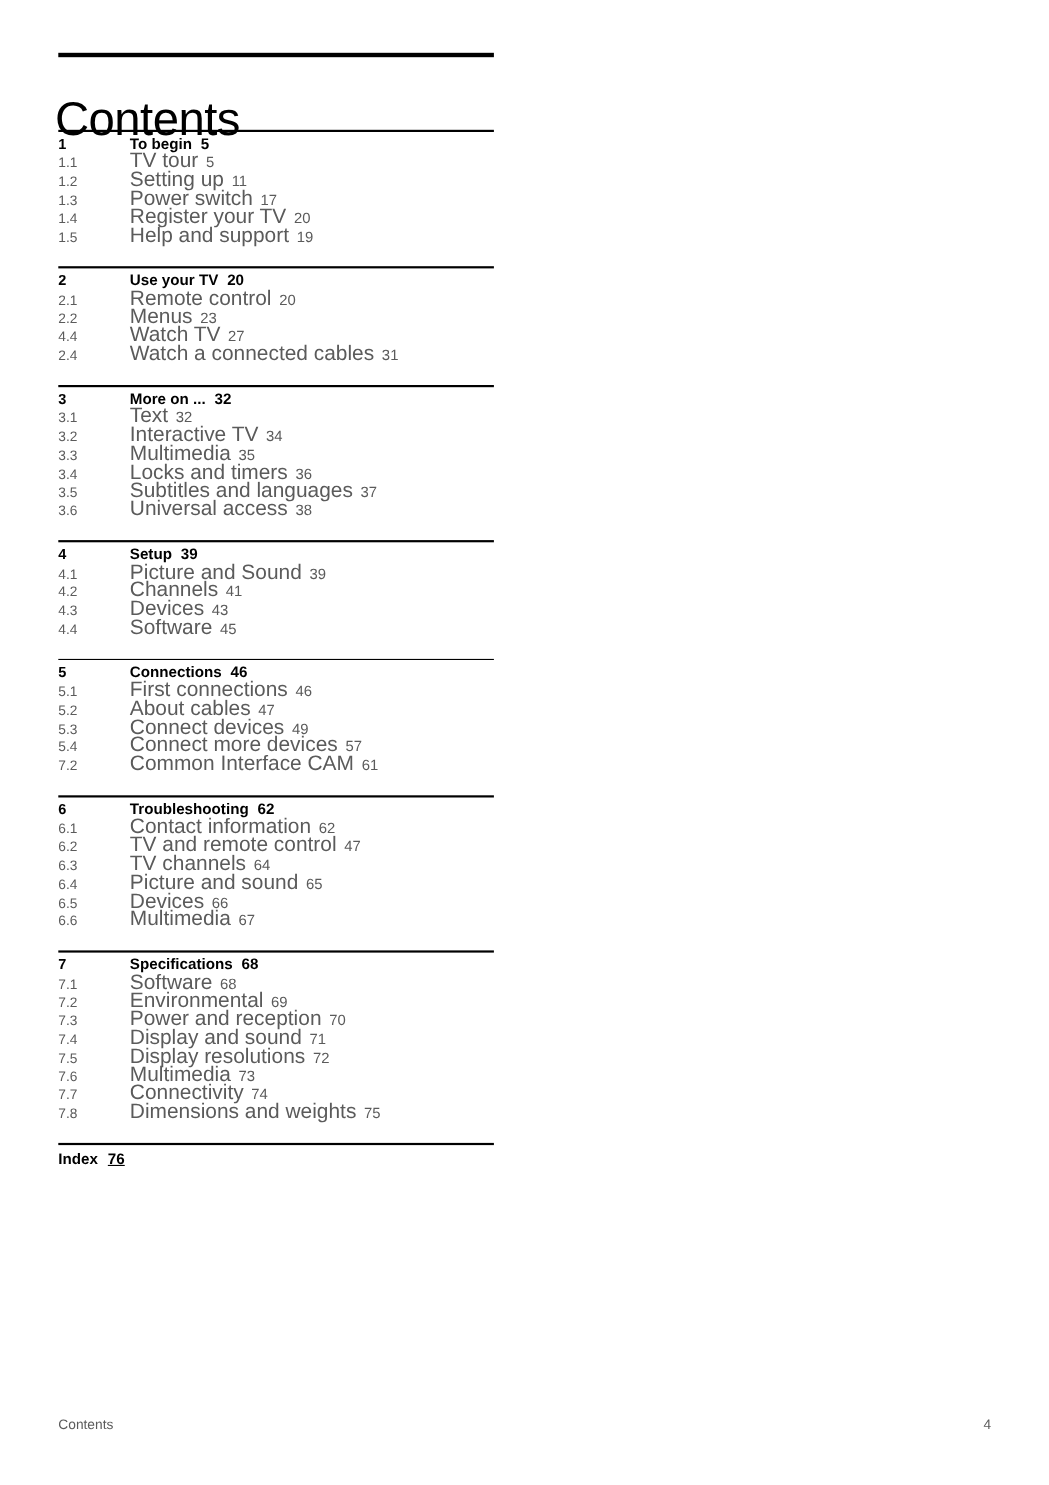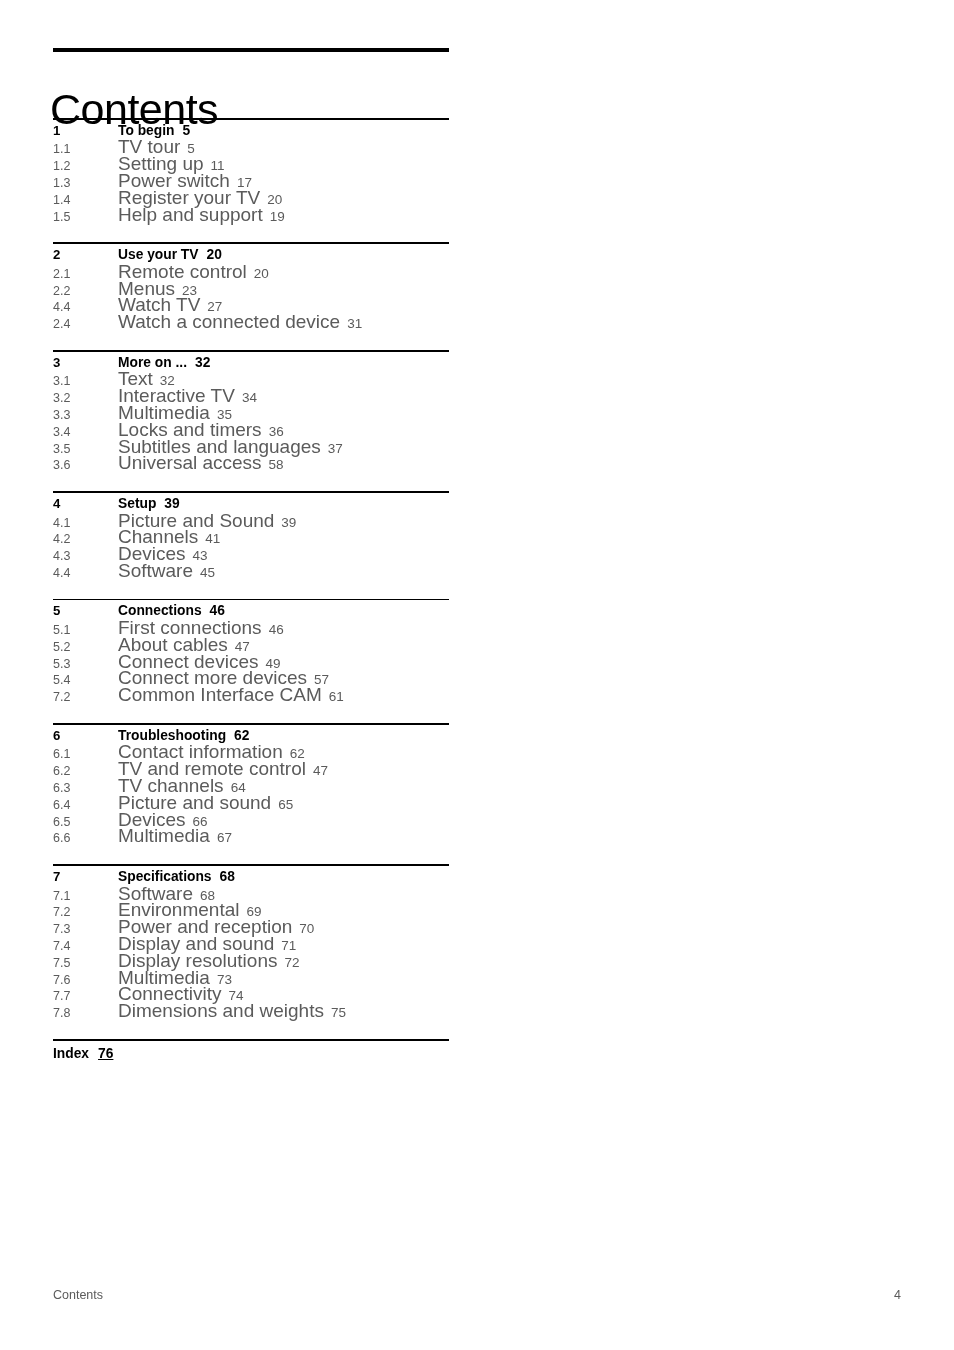--- a/index.html
+++ b/index.html
@@ -203,21 +203,21 @@
           <span class="label">Menus</span>
           <span class="pg">23</span>
         </div>
         <div class="toc-row sub">
           <span class="num">4.4</span>
           <span class="label">Watch TV</span>
           <span class="pg">27</span>
         </div>
         <div class="toc-row sub">
           <span class="num">2.4</span>
-          <span class="label">Watch a connected device</span>
+          <span class="label">Watch a connected cables</span>
           <span class="pg">31</span>
         </div>
       </div>
       <div class="group-gap"></div>
       <div class="toc-group">
         <div class="group-rule"></div>
         <div class="toc-row chapter">
           <span class="num">3</span>
           <span class="label">More on ...</span>
           <span class="pg">32</span>
@@ -243,21 +243,21 @@
           <span class="pg">36</span>
         </div>
         <div class="toc-row sub">
           <span class="num">3.5</span>
           <span class="label">Subtitles and languages</span>
           <span class="pg">37</span>
         </div>
         <div class="toc-row sub">
           <span class="num">3.6</span>
           <span class="label">Universal access</span>
-          <span class="pg">58</span>
+          <span class="pg">38</span>
         </div>
       </div>
       <div class="group-gap"></div>
       <div class="toc-group">
         <div class="group-rule"></div>
         <div class="toc-row chapter">
           <span class="num">4</span>
           <span class="label">Setup</span>
           <span class="pg">39</span>
         </div>

